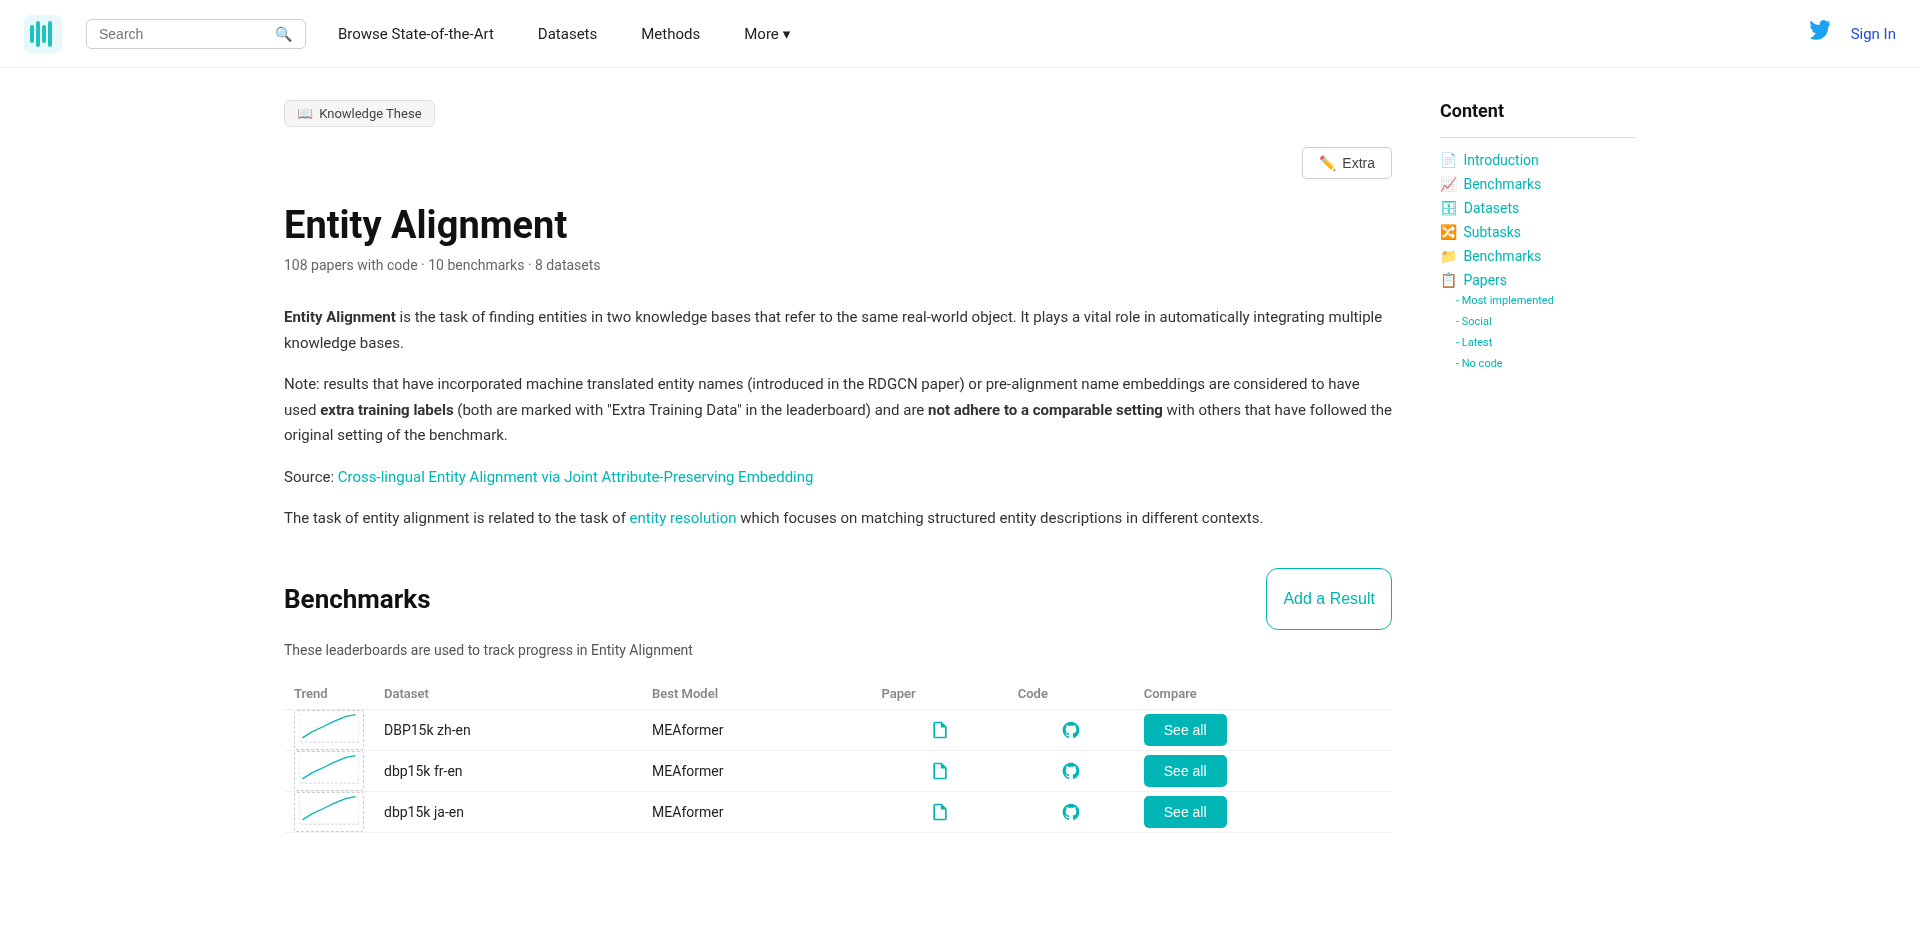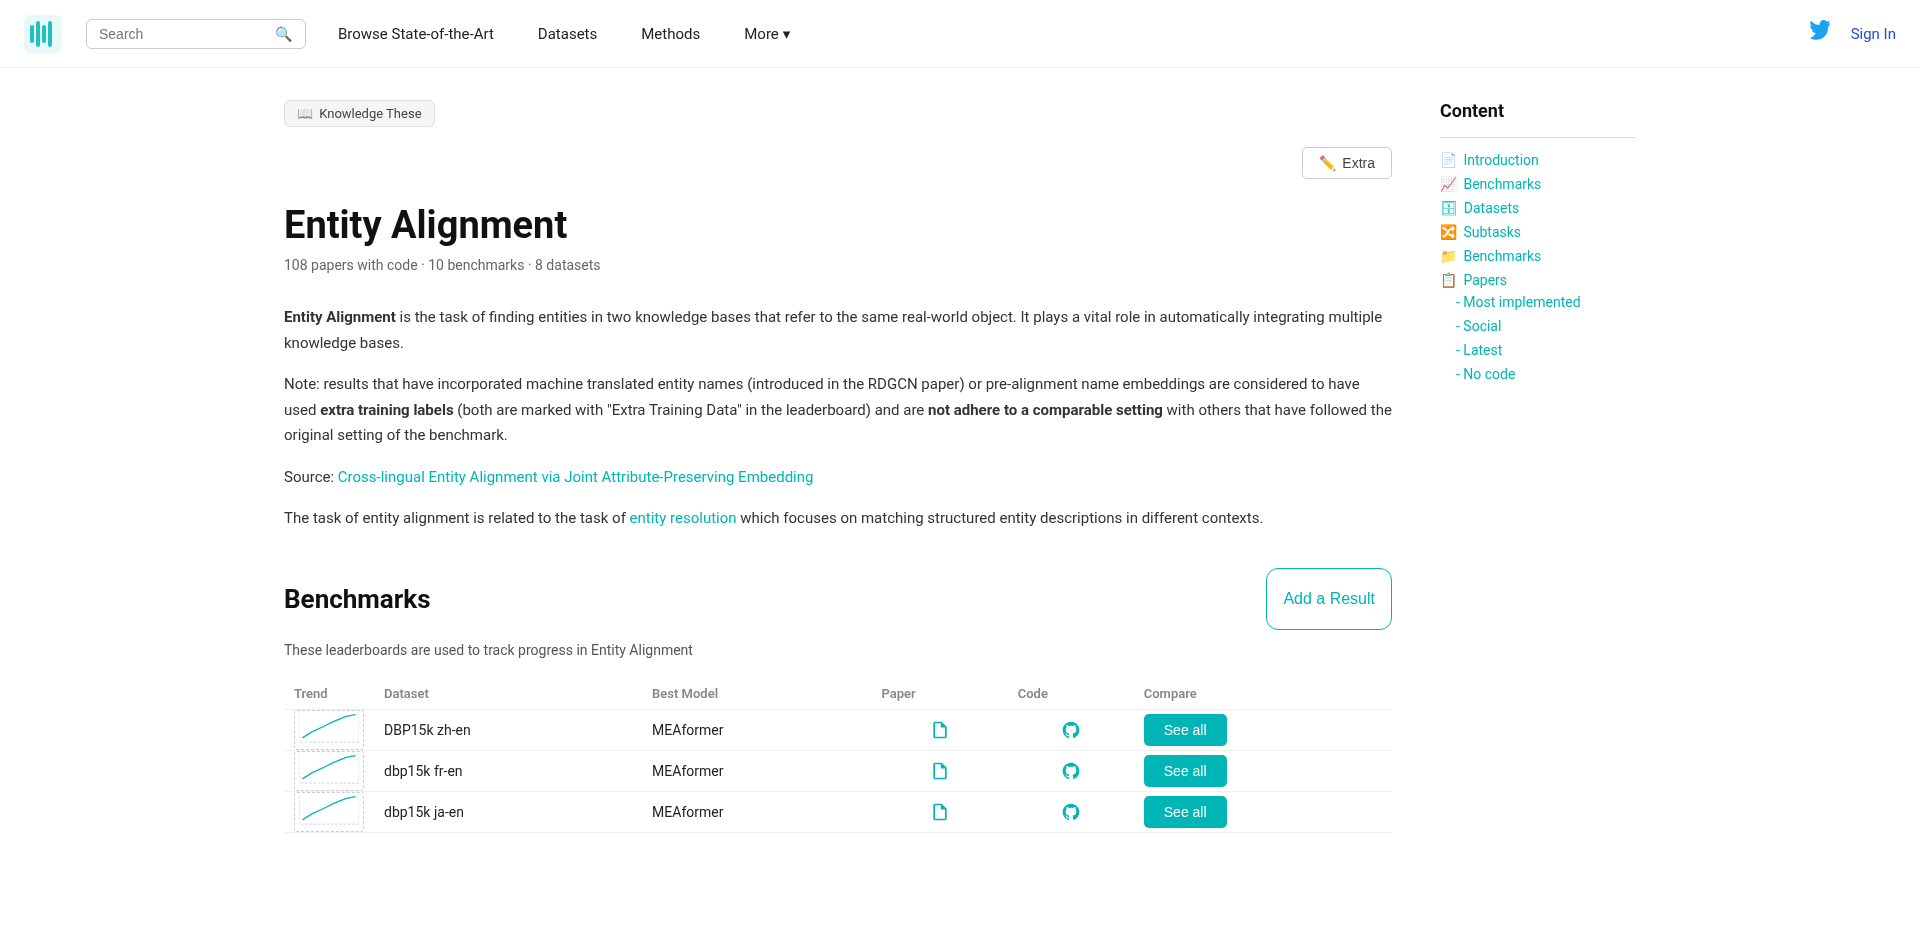--- a/index.html
+++ b/index.html
@@ -258,21 +258,21 @@
       display: flex;
       align-items: center;
       gap: 6px;
     }
     .sidebar-sub {
       padding-left: 16px;
       margin-top: 6px;
     }
     .sidebar-sub a {
       color: #00b5b5;
-      font-size: 14px;
+      font-size: 11px;
     }
 
     .edit-area {
       display: flex;
       justify-content: flex-end;
       margin-bottom: 4px;
     }
 
     
     .trend-svg {

